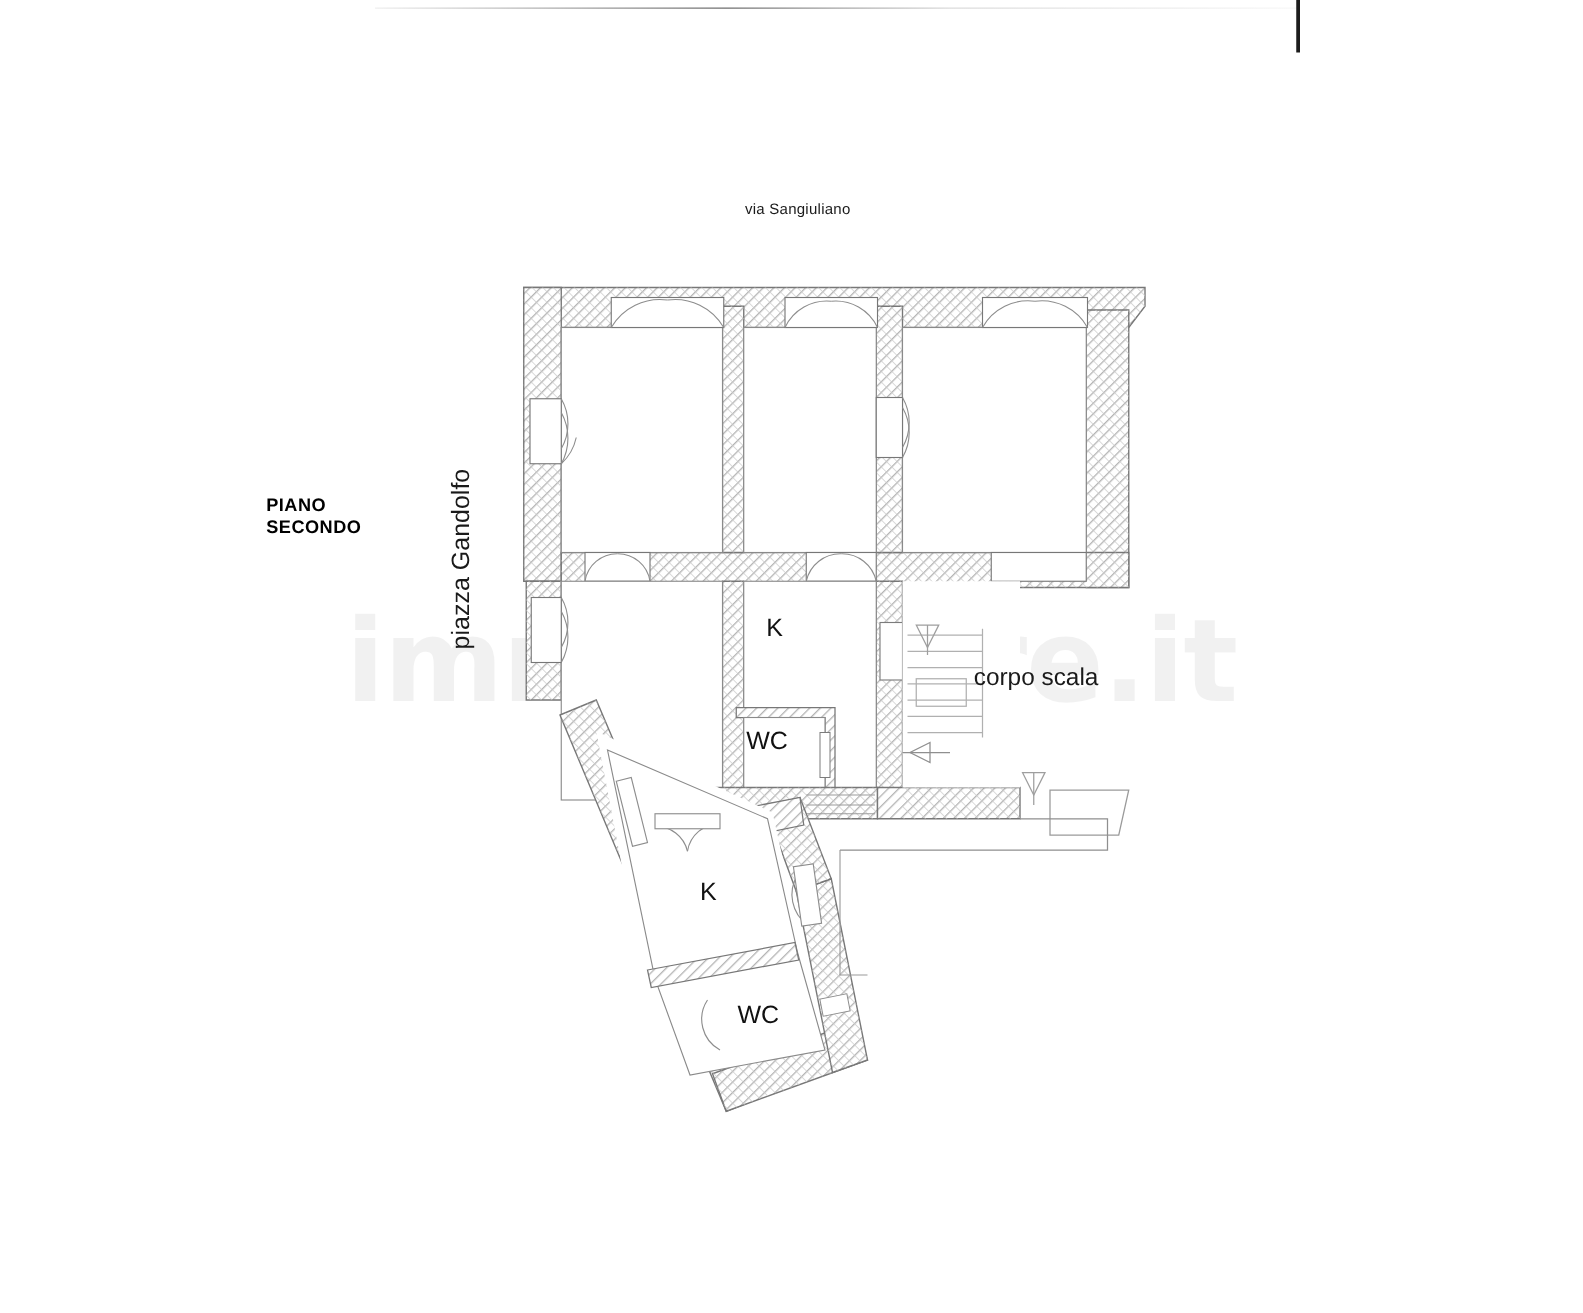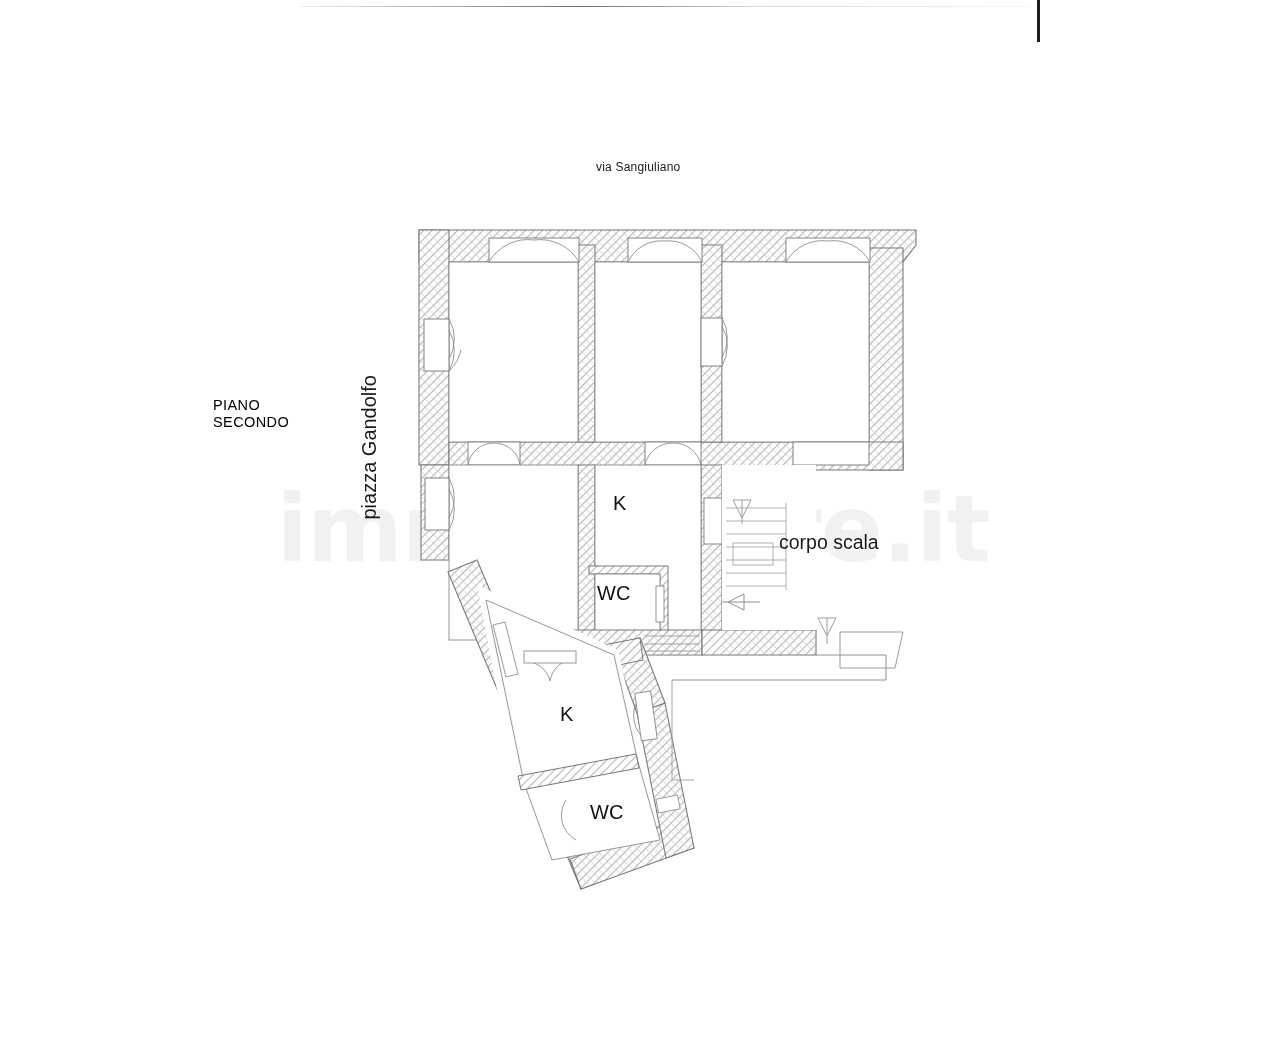--- a/index.html
+++ b/index.html
@@ -20,21 +20,21 @@
     position:absolute;left:1037px;top:0;width:3px;height:42px;background:#1c1c1c;
   }
 
   
   .lbl{position:absolute;white-space:nowrap;}
   #street-top{left:596px;top:160px;font-size:12px;letter-spacing:.2px;color:#1a1a1a;}
   #street-left{
     left:358px;top:375px;font-size:20px;color:#1a1a1a;
     transform-origin:left top;transform:rotate(-90deg) translate(-100%,0);
   }
-  #floor-label{left:213px;top:397px;font-size:14.5px;font-weight:normal;line-height:17px;letter-spacing:.4px;color:#000;}
+  #floor-label{left:213px;top:397px;font-size:14.5px;font-weight:bold;line-height:17px;letter-spacing:.4px;color:#000;}
   #floor-label span{display:block;}
   #corpo-scala{left:779px;top:531px;font-size:19.5px;color:#1a1a1a;}
   .room-tag{position:absolute;font-size:20px;color:#111;white-space:nowrap;}
   #tag-k-upper{left:613px;top:492px;}
   #tag-wc-upper{left:597px;top:582px;}
   #tag-k-lower{left:560px;top:703px;}
   #tag-wc-lower{left:590px;top:801px;}
 
   
   #watermark{

